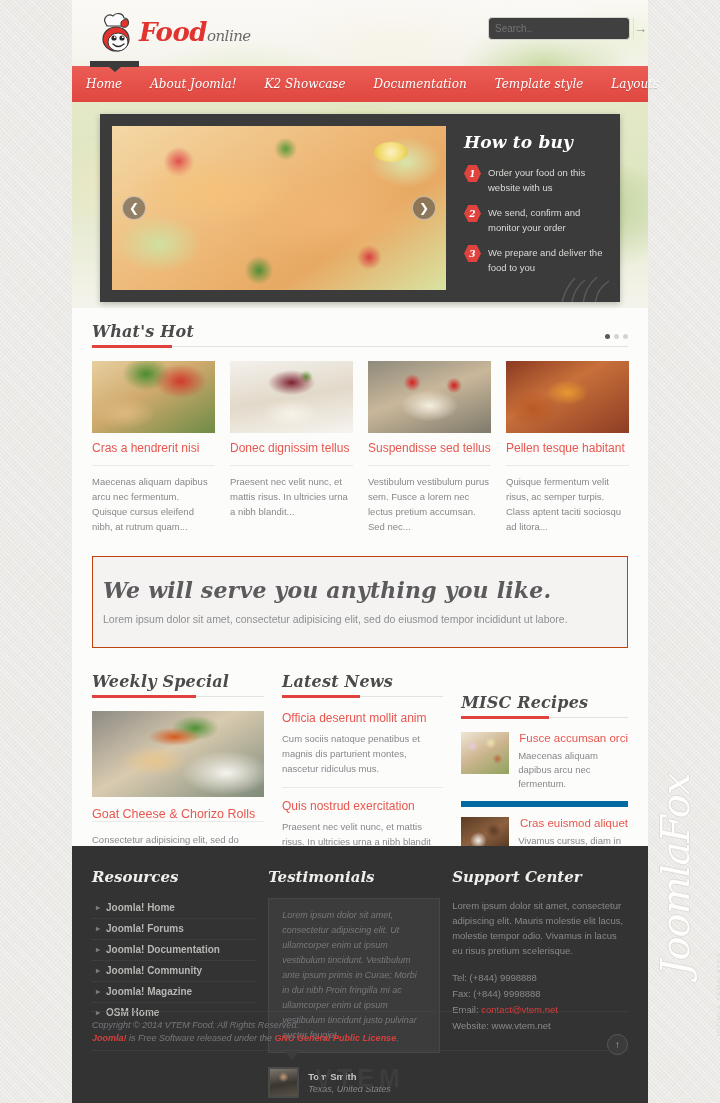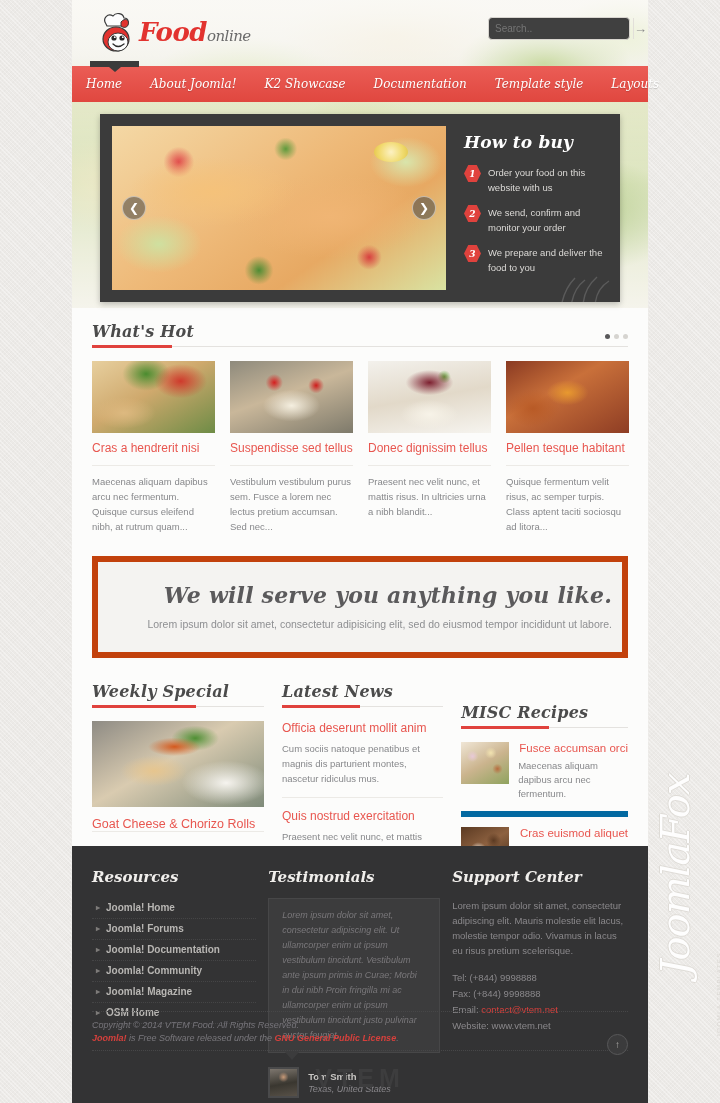--- a/index.html
+++ b/index.html
@@ -377,22 +377,22 @@
   }
   .hot-desc {
     font-size: 9.5px;
     line-height: 15px;
     color: #87888b;
   }
 
   
   .callout {
     background: #f4f3f1;
-    border: 6px solid #c2410c;
-    text-align: right;
+    border: 1px solid #c2410c;
+    text-align: left;
     padding: 20px 10px 22px;
     margin-bottom: 24px;
   }
   .callout-title {
     font-family: "DejaVu Serif", serif;
     font-style: italic;
     font-weight: bold;
     font-size: 22px;
     color: #5b5a5c;
     margin-bottom: 10px;
@@ -760,28 +760,28 @@
       </div>
     </div>
 
     <div class="hot-grid">
       <div class="hot-card">
         <div class="hot-thumb t-sandwich"></div>
         <div class="hot-title">Cras a hendrerit nisi</div>
         <div class="hot-desc">Maecenas aliquam dapibus arcu nec fermentum. Quisque cursus eleifend nibh, at rutrum quam...</div>
       </div>
       <div class="hot-card">
+        <div class="hot-thumb t-cake"></div>
+        <div class="hot-title">Donec dignissim tellus</div>
+        <div class="hot-desc">Praesent nec velit nunc, et mattis risus. In ultricies urna a nibh blandit...</div>
+      </div>
+      <div class="hot-card">
         <div class="hot-thumb t-cupcake"></div>
         <div class="hot-title">Suspendisse sed tellus</div>
         <div class="hot-desc">Vestibulum vestibulum purus sem. Fusce a lorem nec lectus pretium accumsan. Sed nec...</div>
-      </div>
-      <div class="hot-card">
-        <div class="hot-thumb t-cake"></div>
-        <div class="hot-title">Donec dignissim tellus</div>
-        <div class="hot-desc">Praesent nec velit nunc, et mattis risus. In ultricies urna a nibh blandit...</div>
       </div>
       <div class="hot-card">
         <div class="hot-thumb t-sausage"></div>
         <div class="hot-title">Pellen tesque habitant</div>
         <div class="hot-desc">Quisque fermentum velit risus, ac semper turpis. Class aptent taciti sociosqu ad litora...</div>
       </div>
     </div>
 
     <div class="callout">
       <div class="callout-title">We will serve you anything you like.</div>

